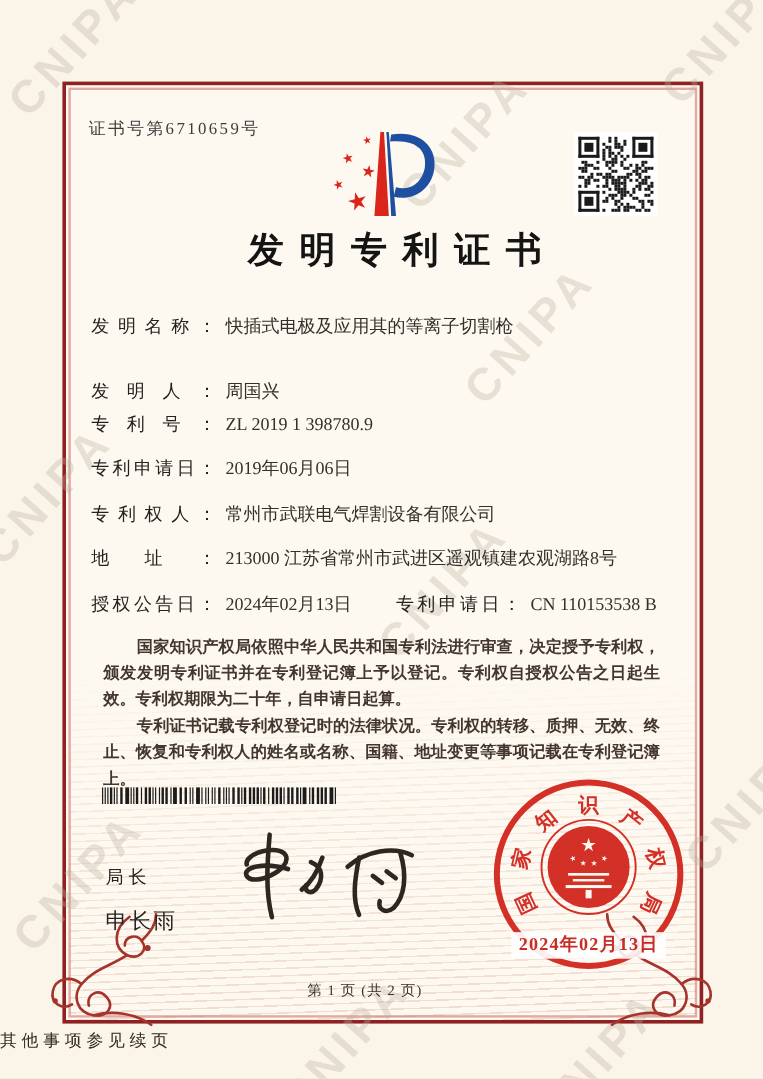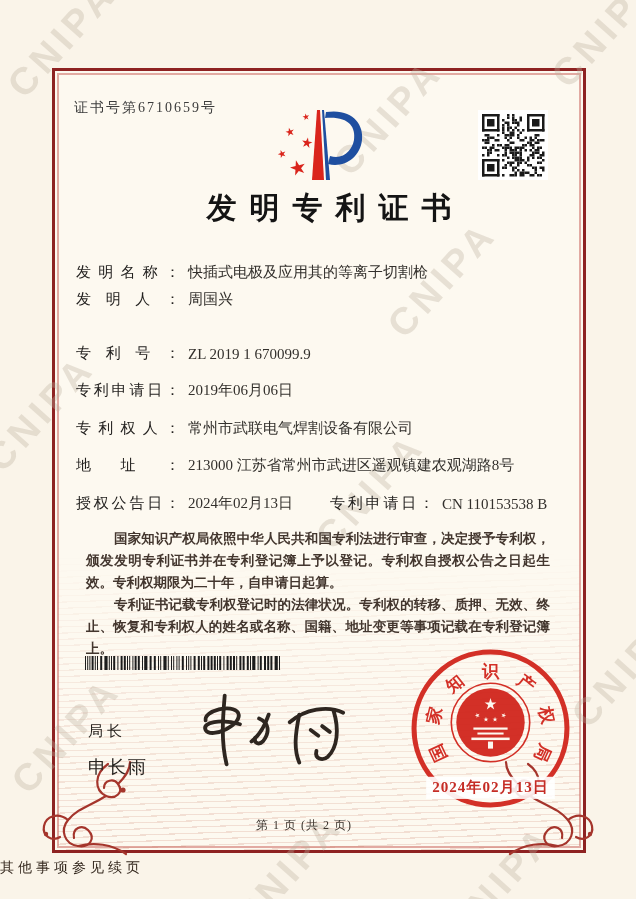--- a/index.html
+++ b/index.html
@@ -289,27 +289,27 @@
       <rect x="59" y="64" width="2.5" height="2.5" fill="#1a1a1a"></rect>
       <rect x="61.5" y="64" width="2.5" height="2.5" fill="#1a1a1a"></rect>
     </svg>
 
   <div class="abs title">发明专利证书</div>
 
   <div class="row" style="top:263px">
     <span class="f-label">发明名称：</span>
     <span class="f-value">快插式电极及应用其的等离子切割枪</span>
   </div>
-  <div class="row" style="top:290px">
+  <div class="row" style="top:317px">
     <span class="f-label">发明人：</span>
     <span class="f-value">周国兴</span>
   </div>
   <div class="row" style="top:344px">
     <span class="f-label">专利号：</span>
-    <span class="f-value">ZL 2019 1 670099.9</span>
+    <span class="f-value">ZL 2019 1 398780.9</span>
   </div>
   <div class="row" style="top:381px">
     <span class="f-label">专利申请日：</span>
     <span class="f-value">2019年06月06日</span>
   </div>
   <div class="row" style="top:419px">
     <span class="f-label">专利权人：</span>
     <span class="f-value">常州市武联电气焊割设备有限公司</span>
   </div>
   <div class="row" style="top:456px">

